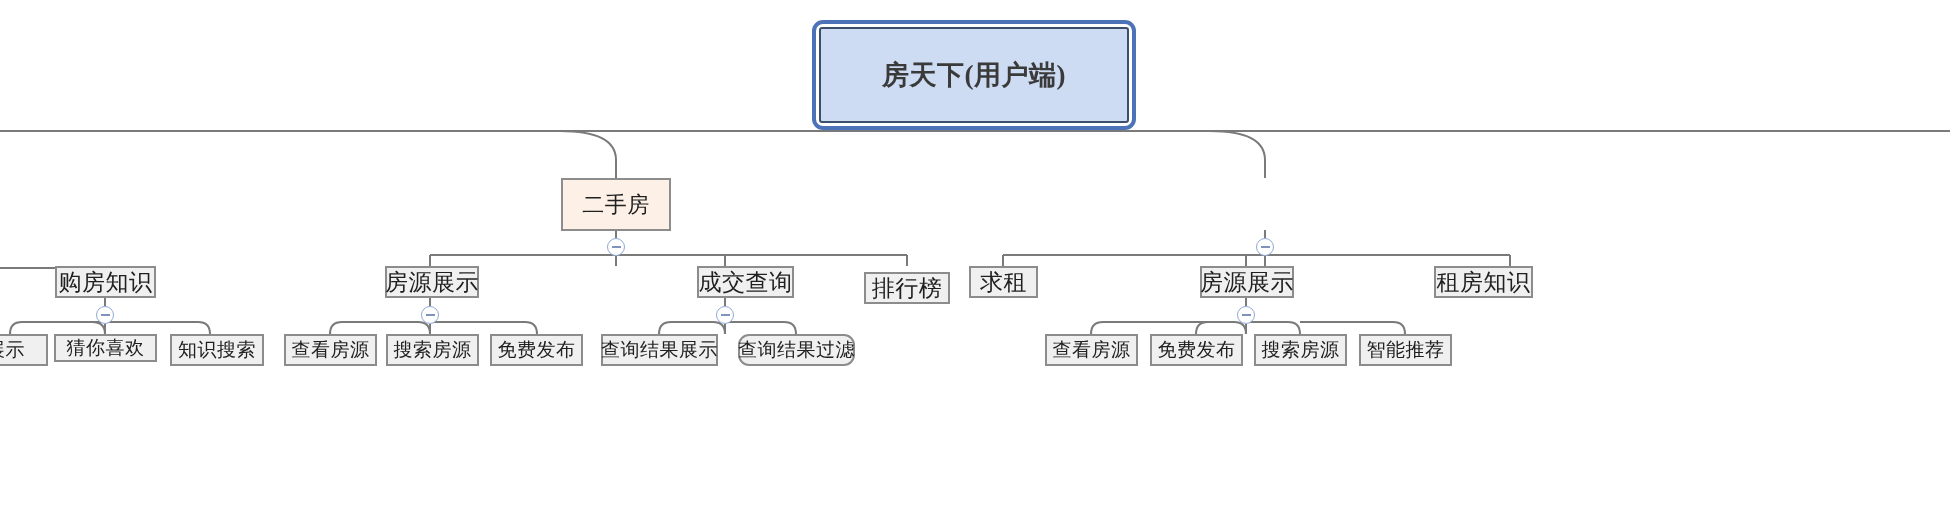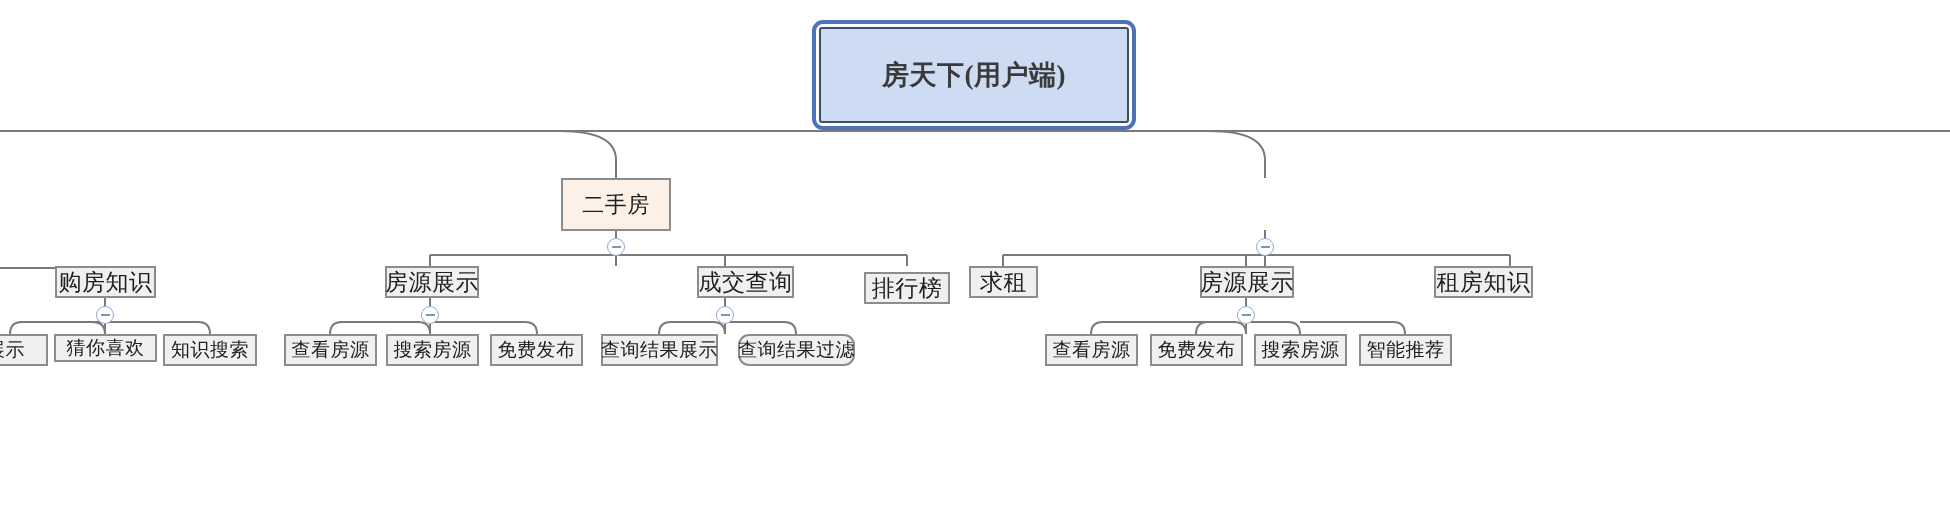--- a/index.html
+++ b/index.html
@@ -173,21 +173,21 @@
   <div class="toggle" style="left:1237px;top:306px;">
     <i></i>
   </div>
 
   <div class="node item" style="left:1434px;top:266px;width:99px;height:32px;">租房知识</div>
 
   <div class="node leaf" style="left:-37px;top:334px;width:85px;height:32px;">展示</div>
 
   <div class="node leaf" style="left:54px;top:334px;width:103px;height:28px;">猜你喜欢</div>
 
-  <div class="node leaf" style="left:163px;top:334px;width:94px;height:32px;">知识搜索</div>
+  <div class="node leaf" style="left:170px;top:334px;width:94px;height:32px;">知识搜索</div>
 
   <div class="node leaf" style="left:284px;top:334px;width:93px;height:32px;">查看房源</div>
 
   <div class="node leaf" style="left:386px;top:334px;width:93px;height:32px;">搜索房源</div>
 
   <div class="node leaf" style="left:490px;top:334px;width:93px;height:32px;">免费发布</div>
 
   <div class="node leaf" style="left:601px;top:334px;width:117px;height:32px;">查询结果展示</div>
 
   <div class="node leaf" style="left:738px;top:334px;width:117px;height:32px;border-radius:11px;">查询结果过滤</div>

